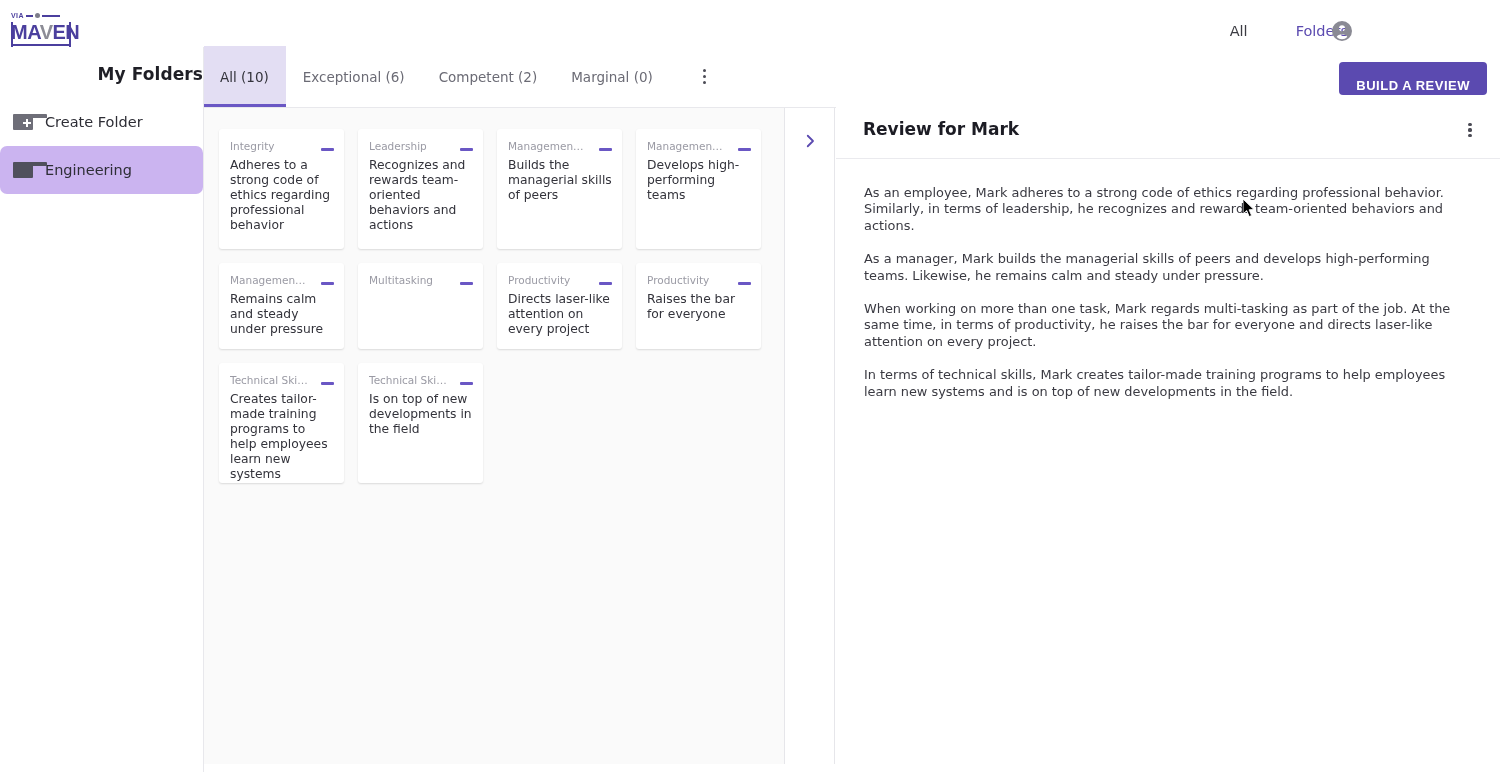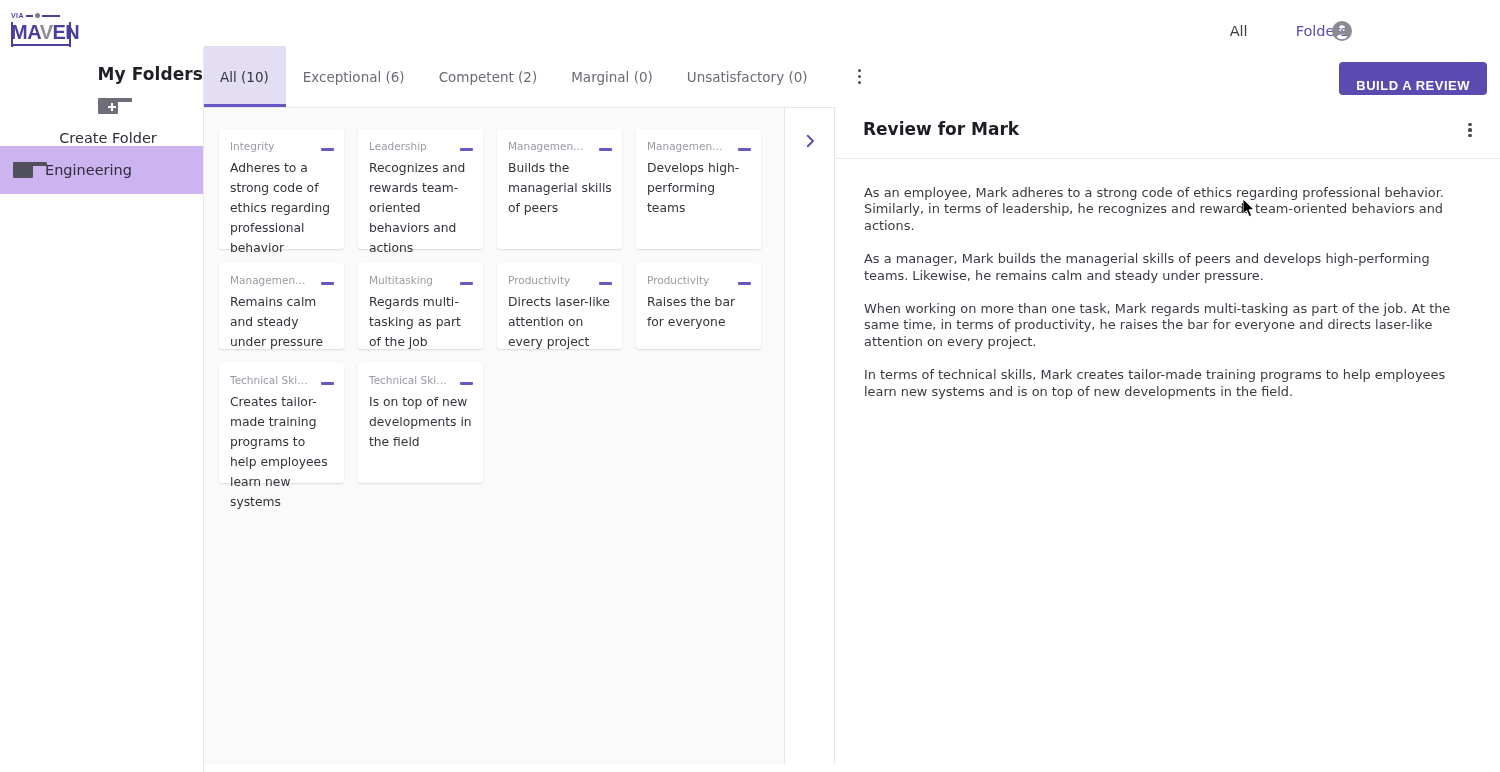--- a/index.html
+++ b/index.html
@@ -64,22 +64,22 @@
     background: #ffffff; border-right: 1px solid #e8e8ec;
   }
   .sidebar-title {
     font-size: 17px; font-weight: 700; color: #1f1f26;
     padding: 17px 0 0 13px; letter-spacing: .1px; text-align: right;
   }
   .sidebar-item {
     display: flex; align-items: center; gap: 12px; height: 48px;
     padding-left: 13px; cursor: pointer; font-size: 14.5px; color: #2e2e36;
   }
-  .sidebar-item.first { margin-top: 14px; flex-direction: column; }
-  .sidebar-item.active { background: #cbb4f0; }
+  .sidebar-item.first { margin-top: 14px; }
+  .sidebar-item.active { background: #cbb4f0; border-radius: 7px; }
   .folder-icon { width: 20px; height: 16px; position: relative; flex: 0 0 20px; }
   .folder-icon .tab {
     position: absolute; left: 0; top: 0; width: 8px; height: 4px;
     background: #6e6e78; border-radius: 1px 1px 0 0;
   }
   .folder-icon .body {
     position: absolute; left: 0; top: 3px; width: 20px; height: 13px;
     background: #6e6e78; border-radius: 1px;
   }
   .folder-icon.dark .tab, .folder-icon.dark .body { background: #50505c; }
@@ -137,21 +137,21 @@
   .card.h2 { height: 86px; }
   .card.h3 { height: 120px; }
   .card-head { display: flex; align-items: center; justify-content: space-between; }
   .card-cat {
     font-size: 10.5px; color: #9a9aa4; white-space: nowrap;
     overflow: hidden; text-overflow: ellipsis; max-width: 78px;
     line-height: 13px;
   }
   .card-minus { width: 13px; height: 3px; background: #6a57c4; border-radius: 1px; margin-top: 5px; flex: 0 0 13px; }
   .card-body {
-    margin-top: 5px; font-size: 12.3px; line-height: 20px; color: #33333b;
+    margin-top: 5px; font-size: 12.3px; line-height: 15px; color: #33333b;
   }
 
   
   .collapse-col {
     position: absolute; left: 785px; top: 108px; width: 50px; height: 656px;
     background: #ffffff; border-right: 1px solid #e6e6ea;
   }
   .chevron-btn {
     position: absolute; left: 16px; top: 24px; width: 18px; height: 18px;
     color: #5b4ab0; cursor: pointer;
@@ -236,21 +236,20 @@
       </span>
       <span>Engineering</span>
     </div>
   </div>
 
   <div class="tabstrip">
     <div class="tab active">All (10)</div>
     <div class="tab">Exceptional (6)</div>
     <div class="tab">Competent (2)</div>
     <div class="tab">Marginal (0)</div>
-    <div class="tab">Unsatisfactory (0)</div>
 
     <div class="tab-kebab">
       <i></i>
         <i></i>
         <i></i>
     </div>
 
     <button class="build-btn">BUILD A REVIEW</button>
   </div>
 
@@ -295,21 +294,20 @@
           <span class="card-minus"></span>
         </div>
         <div class="card-body">Remains calm and steady under pressure</div>
       </div>
 
       <div class="card h2">
         <div class="card-head">
           <span class="card-cat">Multitasking</span>
           <span class="card-minus"></span>
         </div>
-        <div class="card-body">Regards multi-tasking as part of the job</div>
       </div>
 
       <div class="card h2">
         <div class="card-head">
           <span class="card-cat">Productivity</span>
           <span class="card-minus"></span>
         </div>
         <div class="card-body">Directs laser-like attention on every project</div>
       </div>
 

